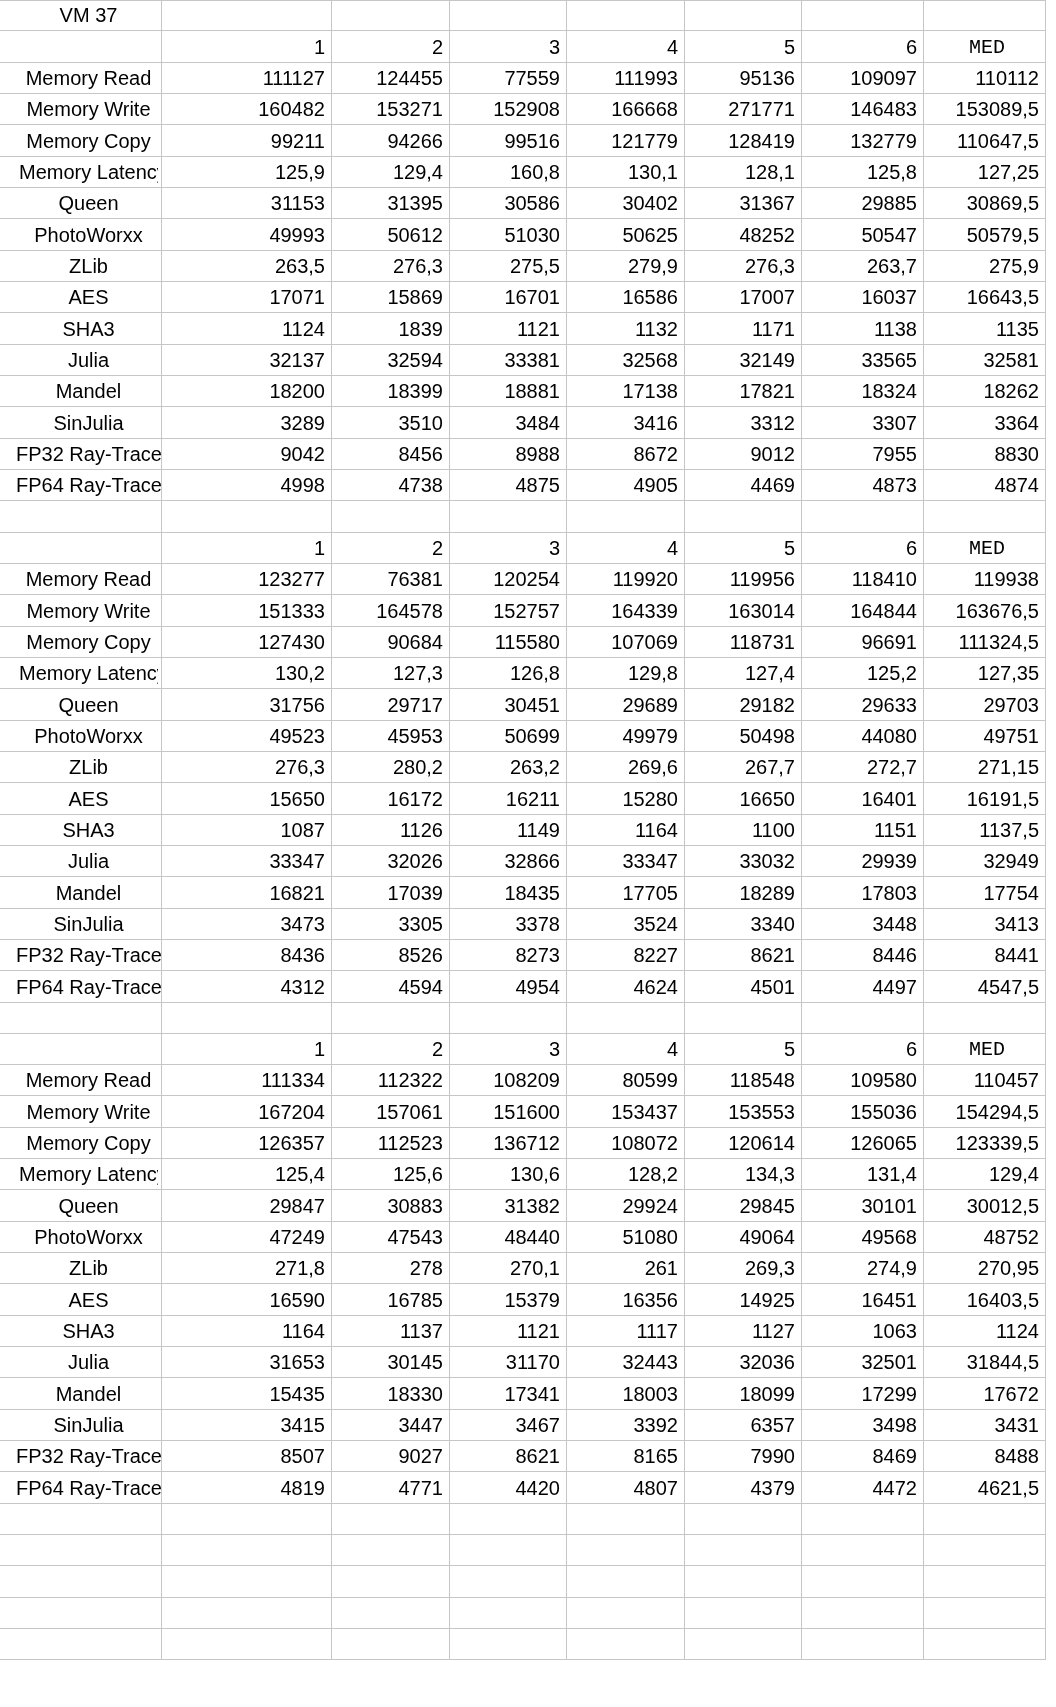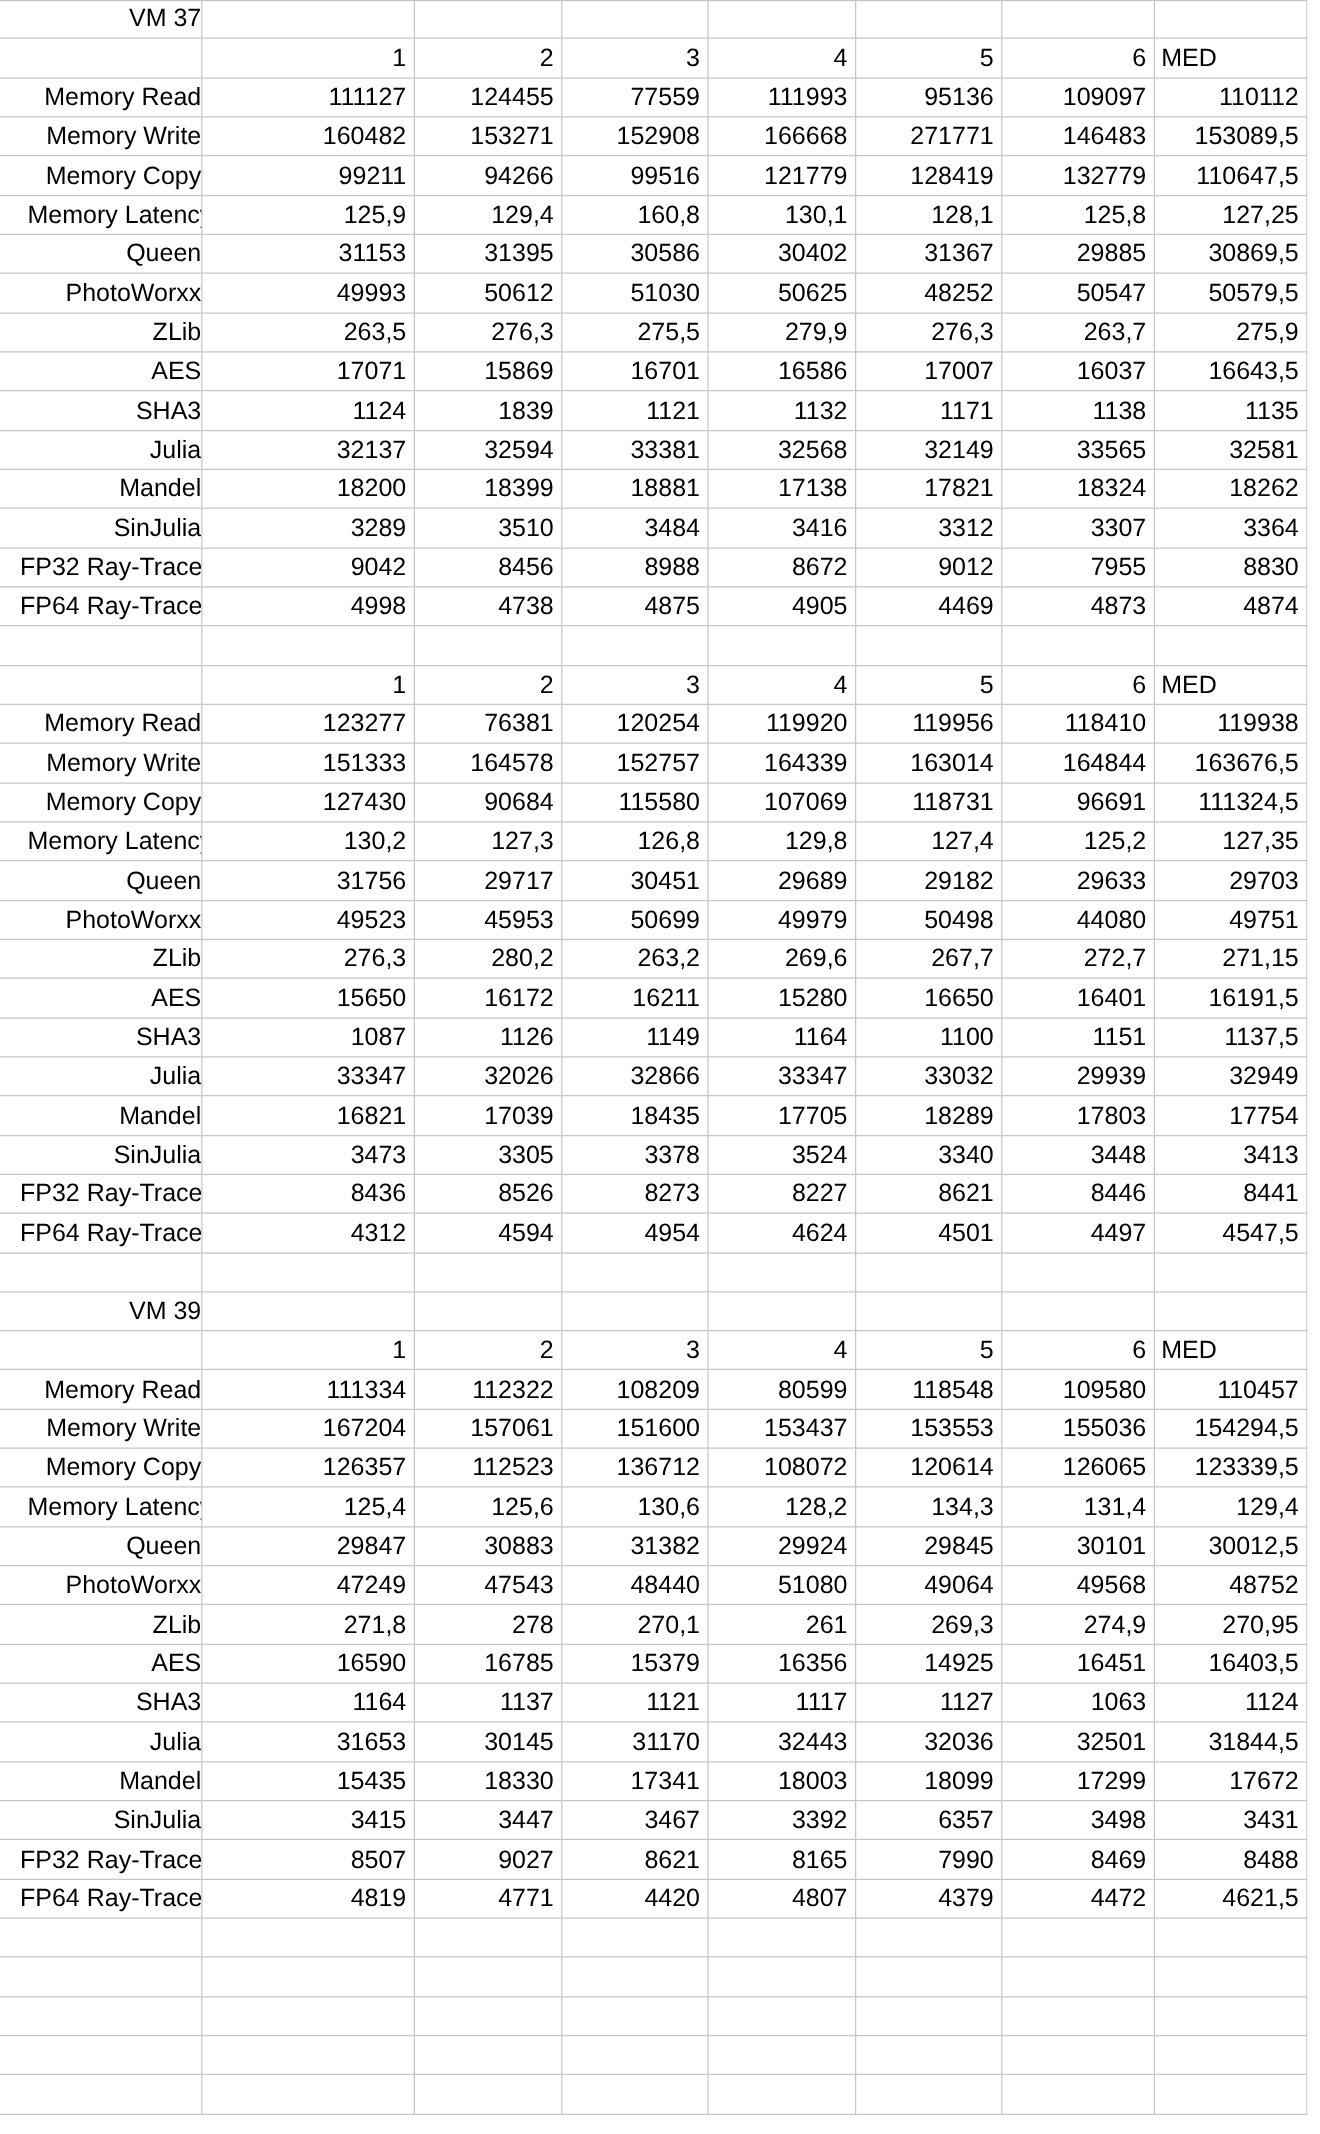--- a/index.html
+++ b/index.html
@@ -16,23 +16,23 @@
   td.cell {
     height: 31.33px; box-sizing: border-box;
     border-right: 1px solid #c6c6c6;
     border-bottom: 1px solid #c6c6c6;
     vertical-align: bottom;
     padding: 0 0 4px 0;
     overflow: hidden; white-space: nowrap;
     line-height: 1.05;
   }
   tr:first-child td.cell { border-top: 1px solid #c6c6c6; }
-  td.label { text-align: right; padding-left: 16px; }
+  td.label { text-align: center; padding-left: 16px; }
   td.num   { text-align: right; padding-right: 6px; }
-  td.med-h { text-align: left; padding-left: 5px; }
+  td.med-h { text-align: center; padding-left: 5px; font-family: Liberation Mono, monospace; }
   td.filler { border: none; background: #ffffff; }
   span.truncated {
     display: inline-block; max-width: 139px;
     overflow: hidden; white-space: nowrap; vertical-align: bottom;
   }
 </style>
 </head>
 <body>
 
 <table class="sheet">
@@ -405,31 +405,20 @@
         <td class="cell num"></td>
         <td class="cell num"></td>
         <td class="cell num"></td>
         <td class="cell num"></td>
         <td class="cell num"></td>
         <td class="cell num"></td>
         <td class="cell num"></td>
         <td class="filler"></td>
       </tr>
       <tr>
-        <td class="cell label"><span>VM 39</span></td>
-        <td class="cell num"></td>
-        <td class="cell num"></td>
-        <td class="cell num"></td>
-        <td class="cell num"></td>
-        <td class="cell num"></td>
-        <td class="cell num"></td>
-        <td class="cell num"></td>
-        <td class="filler"></td>
-      </tr>
-      <tr>
         <td class="cell label"></td>
         <td class="cell num">1</td>
         <td class="cell num">2</td>
         <td class="cell num">3</td>
         <td class="cell num">4</td>
         <td class="cell num">5</td>
         <td class="cell num">6</td>
         <td class="cell med-h">MED</td>
         <td class="filler"></td>
       </tr>

